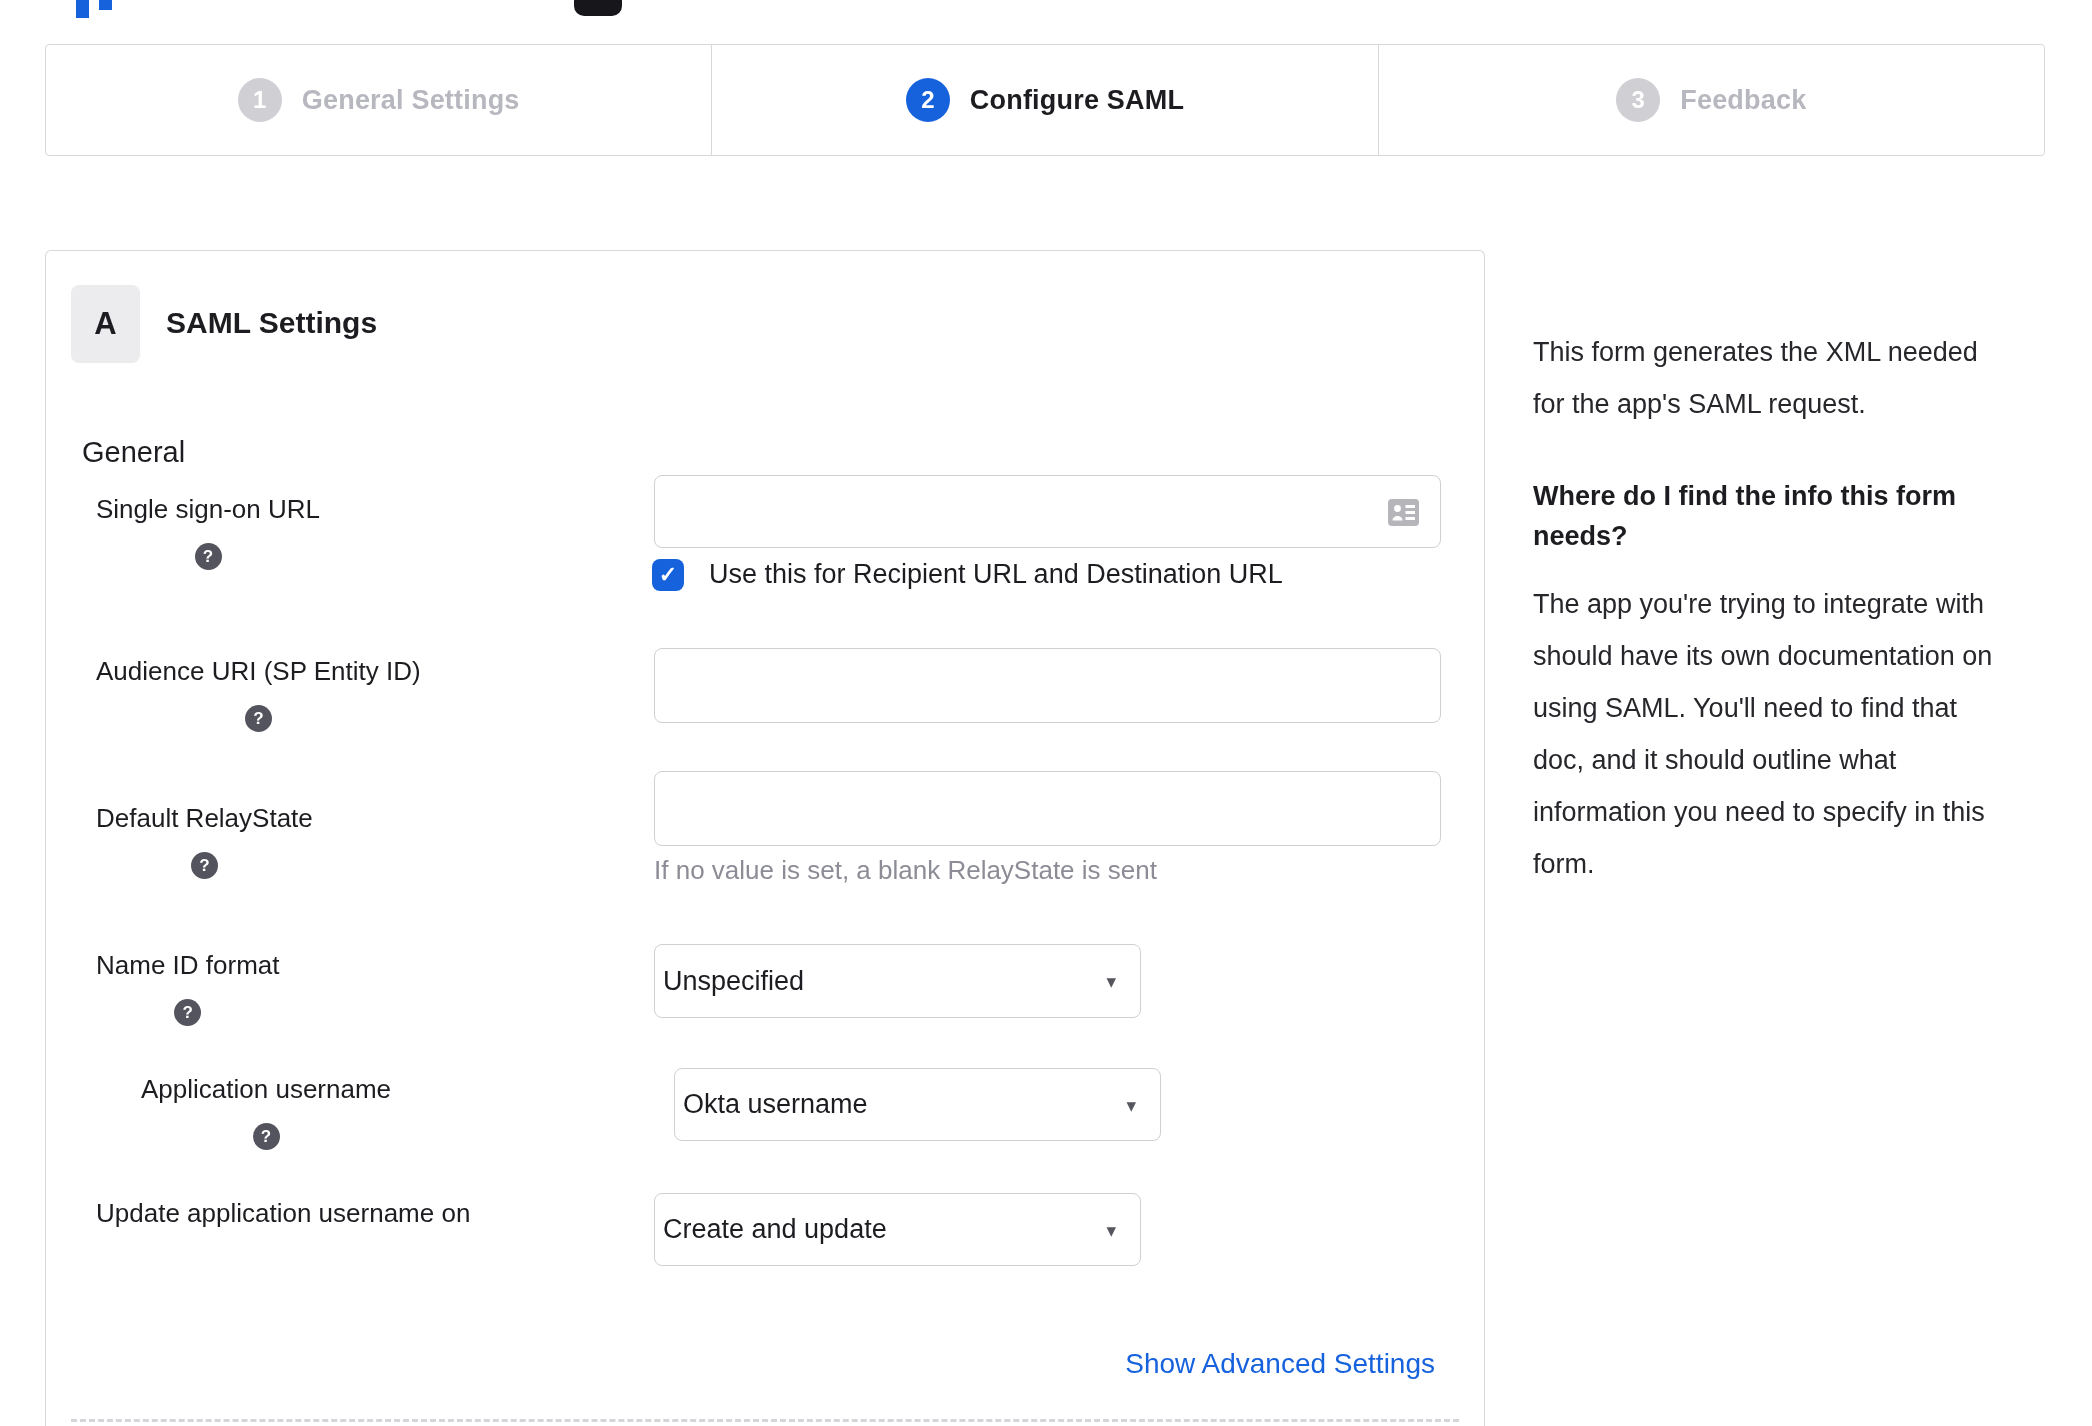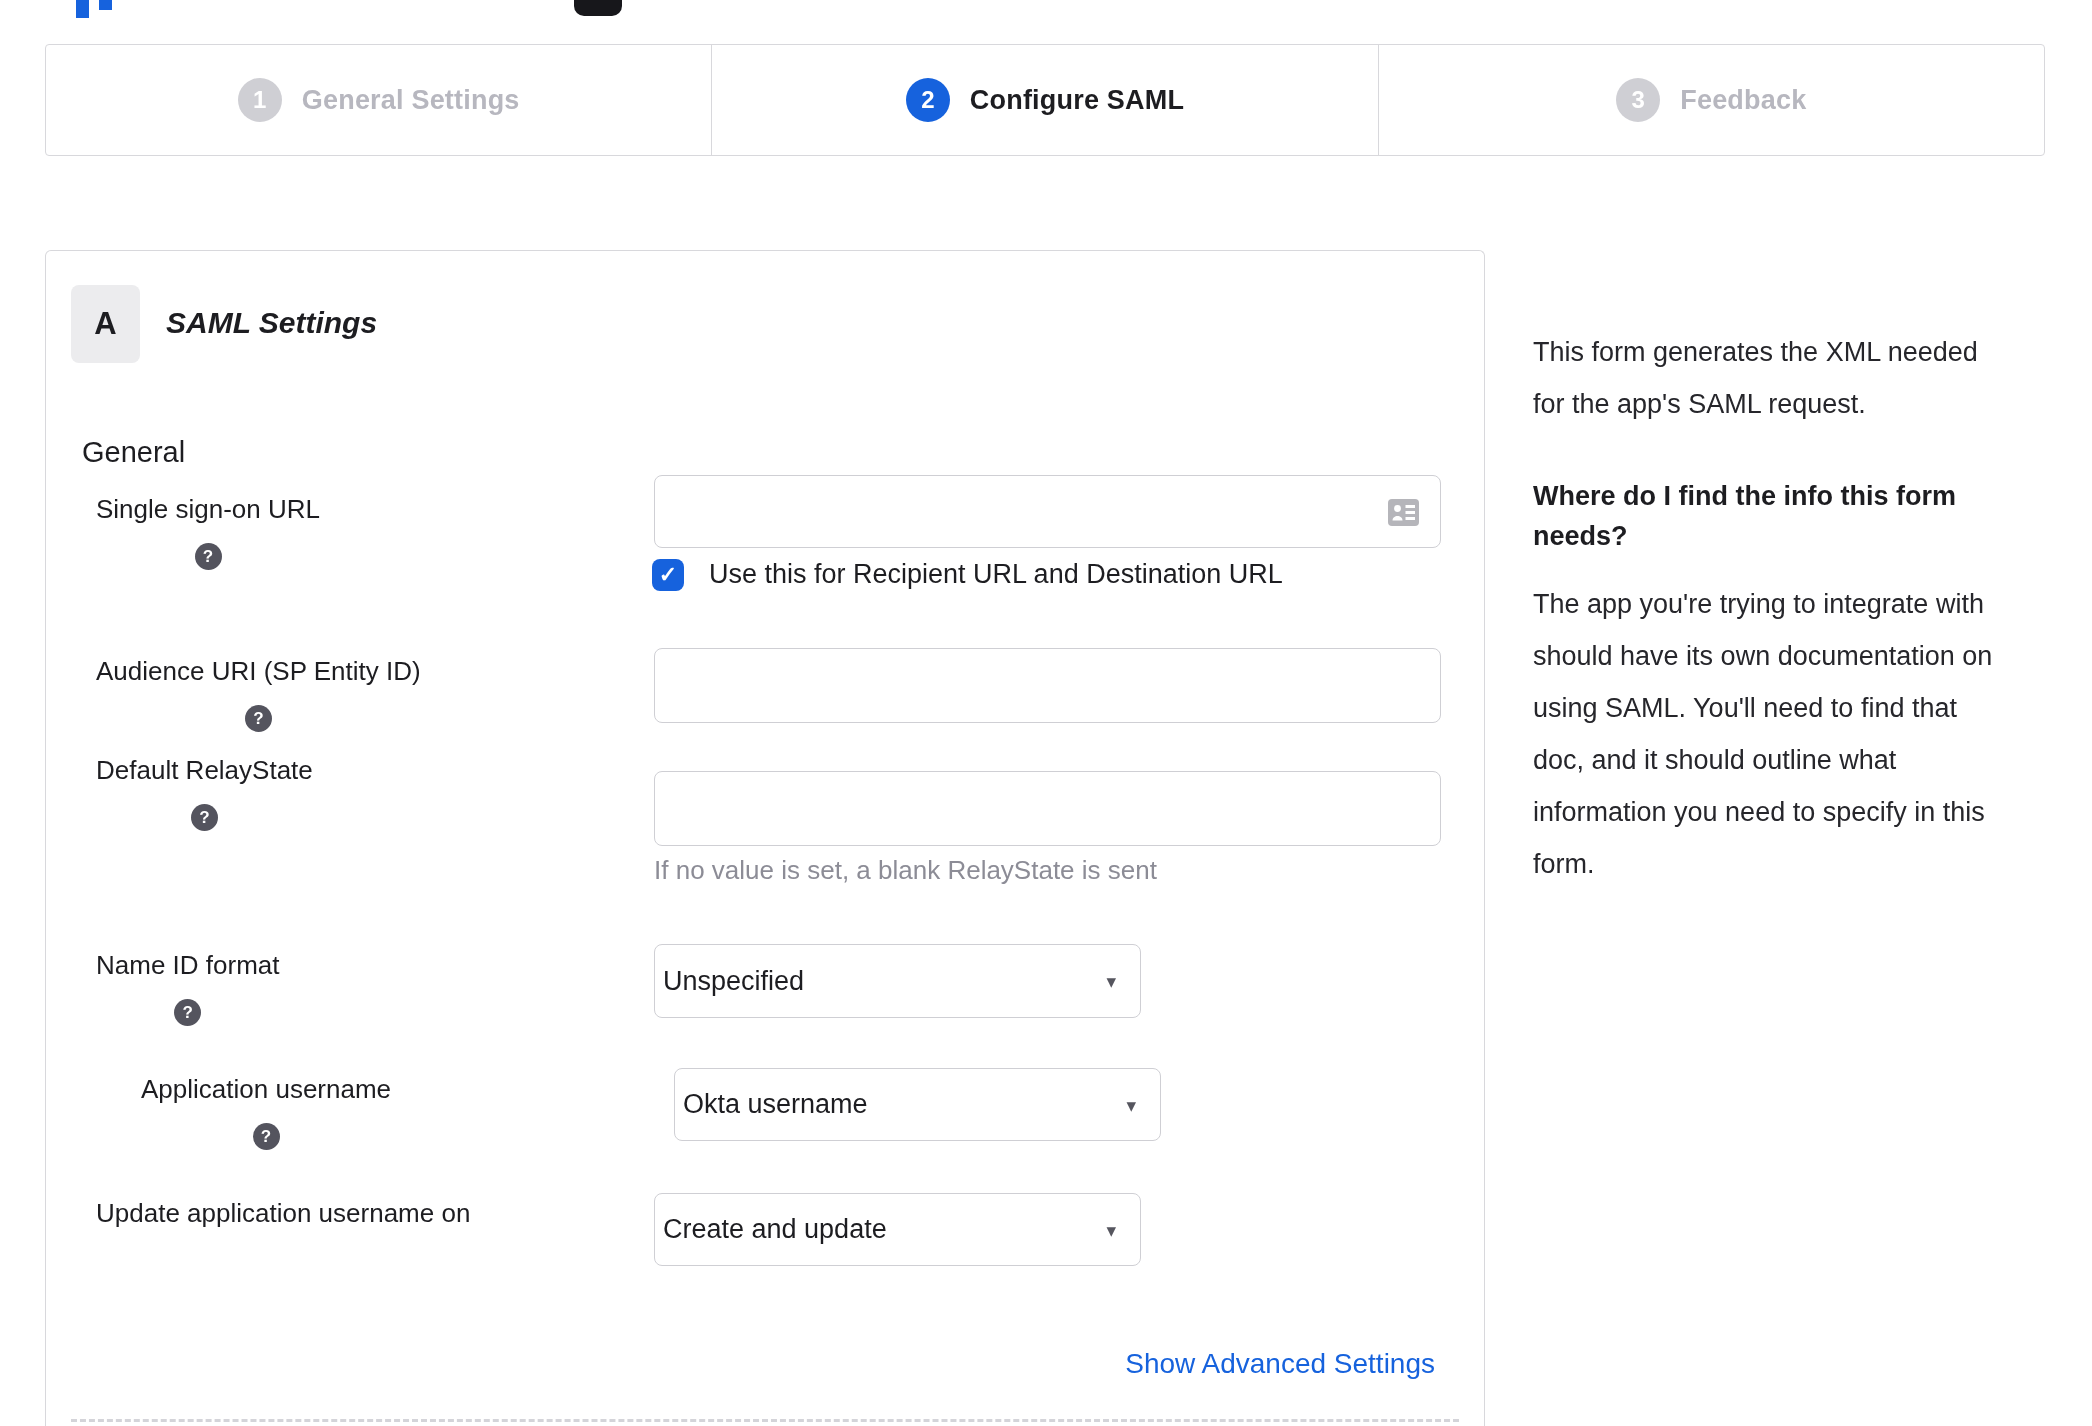--- a/index.html
+++ b/index.html
@@ -24,25 +24,25 @@
   .step.active .step-circle{background:#1662dd;}
   .step.active .step-label{color:#1d1d21;}
 
   
   .panel{position:absolute;left:45px;top:250px;width:1440px;height:1176px;box-sizing:border-box;
     background:#fff;border:1px solid #d8d8dc;border-bottom:none;border-radius:6px 6px 0 0;}
   .panel-dashed{position:absolute;left:25px;right:25px;bottom:4px;border-top:3px dashed #d4d4d9;}
 
   .badge{position:absolute;left:25px;top:34px;width:69px;height:78px;background:#ececee;border-radius:8px;
     display:flex;align-items:center;justify-content:center;font-size:31px;font-weight:bold;color:#1d1d21;}
-  .panel-title{position:absolute;left:120px;top:54px;font-size:30px;font-weight:bold;line-height:36px;font-style:italic;}
+  .panel-title{position:absolute;left:120px;top:54px;font-size:30px;font-weight:bold;line-height:36px;}
   .group-heading{position:absolute;left:36px;top:185px;font-size:29px;font-weight:normal;line-height:32px;}
 
   .field-label{position:absolute;left:50px;display:flex;align-items:center;gap:18px;font-size:26px;line-height:32px;height:32px;flex-direction:column;}
-  .lbl-sso{top:242px;} .lbl-audience{top:404px;} .lbl-relay{top:503px;text-align:right;}
+  .lbl-sso{top:242px;} .lbl-audience{top:404px;} .lbl-relay{top:551px;text-align:right;}
   .lbl-nameid{top:698px;} .lbl-appuser{top:822px;margin-left:45px;} .lbl-update{top:946px;}
 
   .help{width:27px;height:27px;border-radius:50%;background:#54545e;color:#fff;flex:0 0 auto;
     font-size:17px;font-weight:bold;display:flex;align-items:center;justify-content:center;}
 
   .text-input{position:absolute;left:608px;width:787px;height:73px;box-sizing:border-box;background:#fff;
     border:1px solid #cfcfd4;border-radius:8px;font-size:27px;color:#1d1d21;padding:0 70px 0 26px;outline:none;
     font-family:"Liberation Sans",sans-serif;}
   .input-sso{top:224px;} .input-audience{top:397px;height:75px;} .input-relay{top:520px;height:75px;}
 

